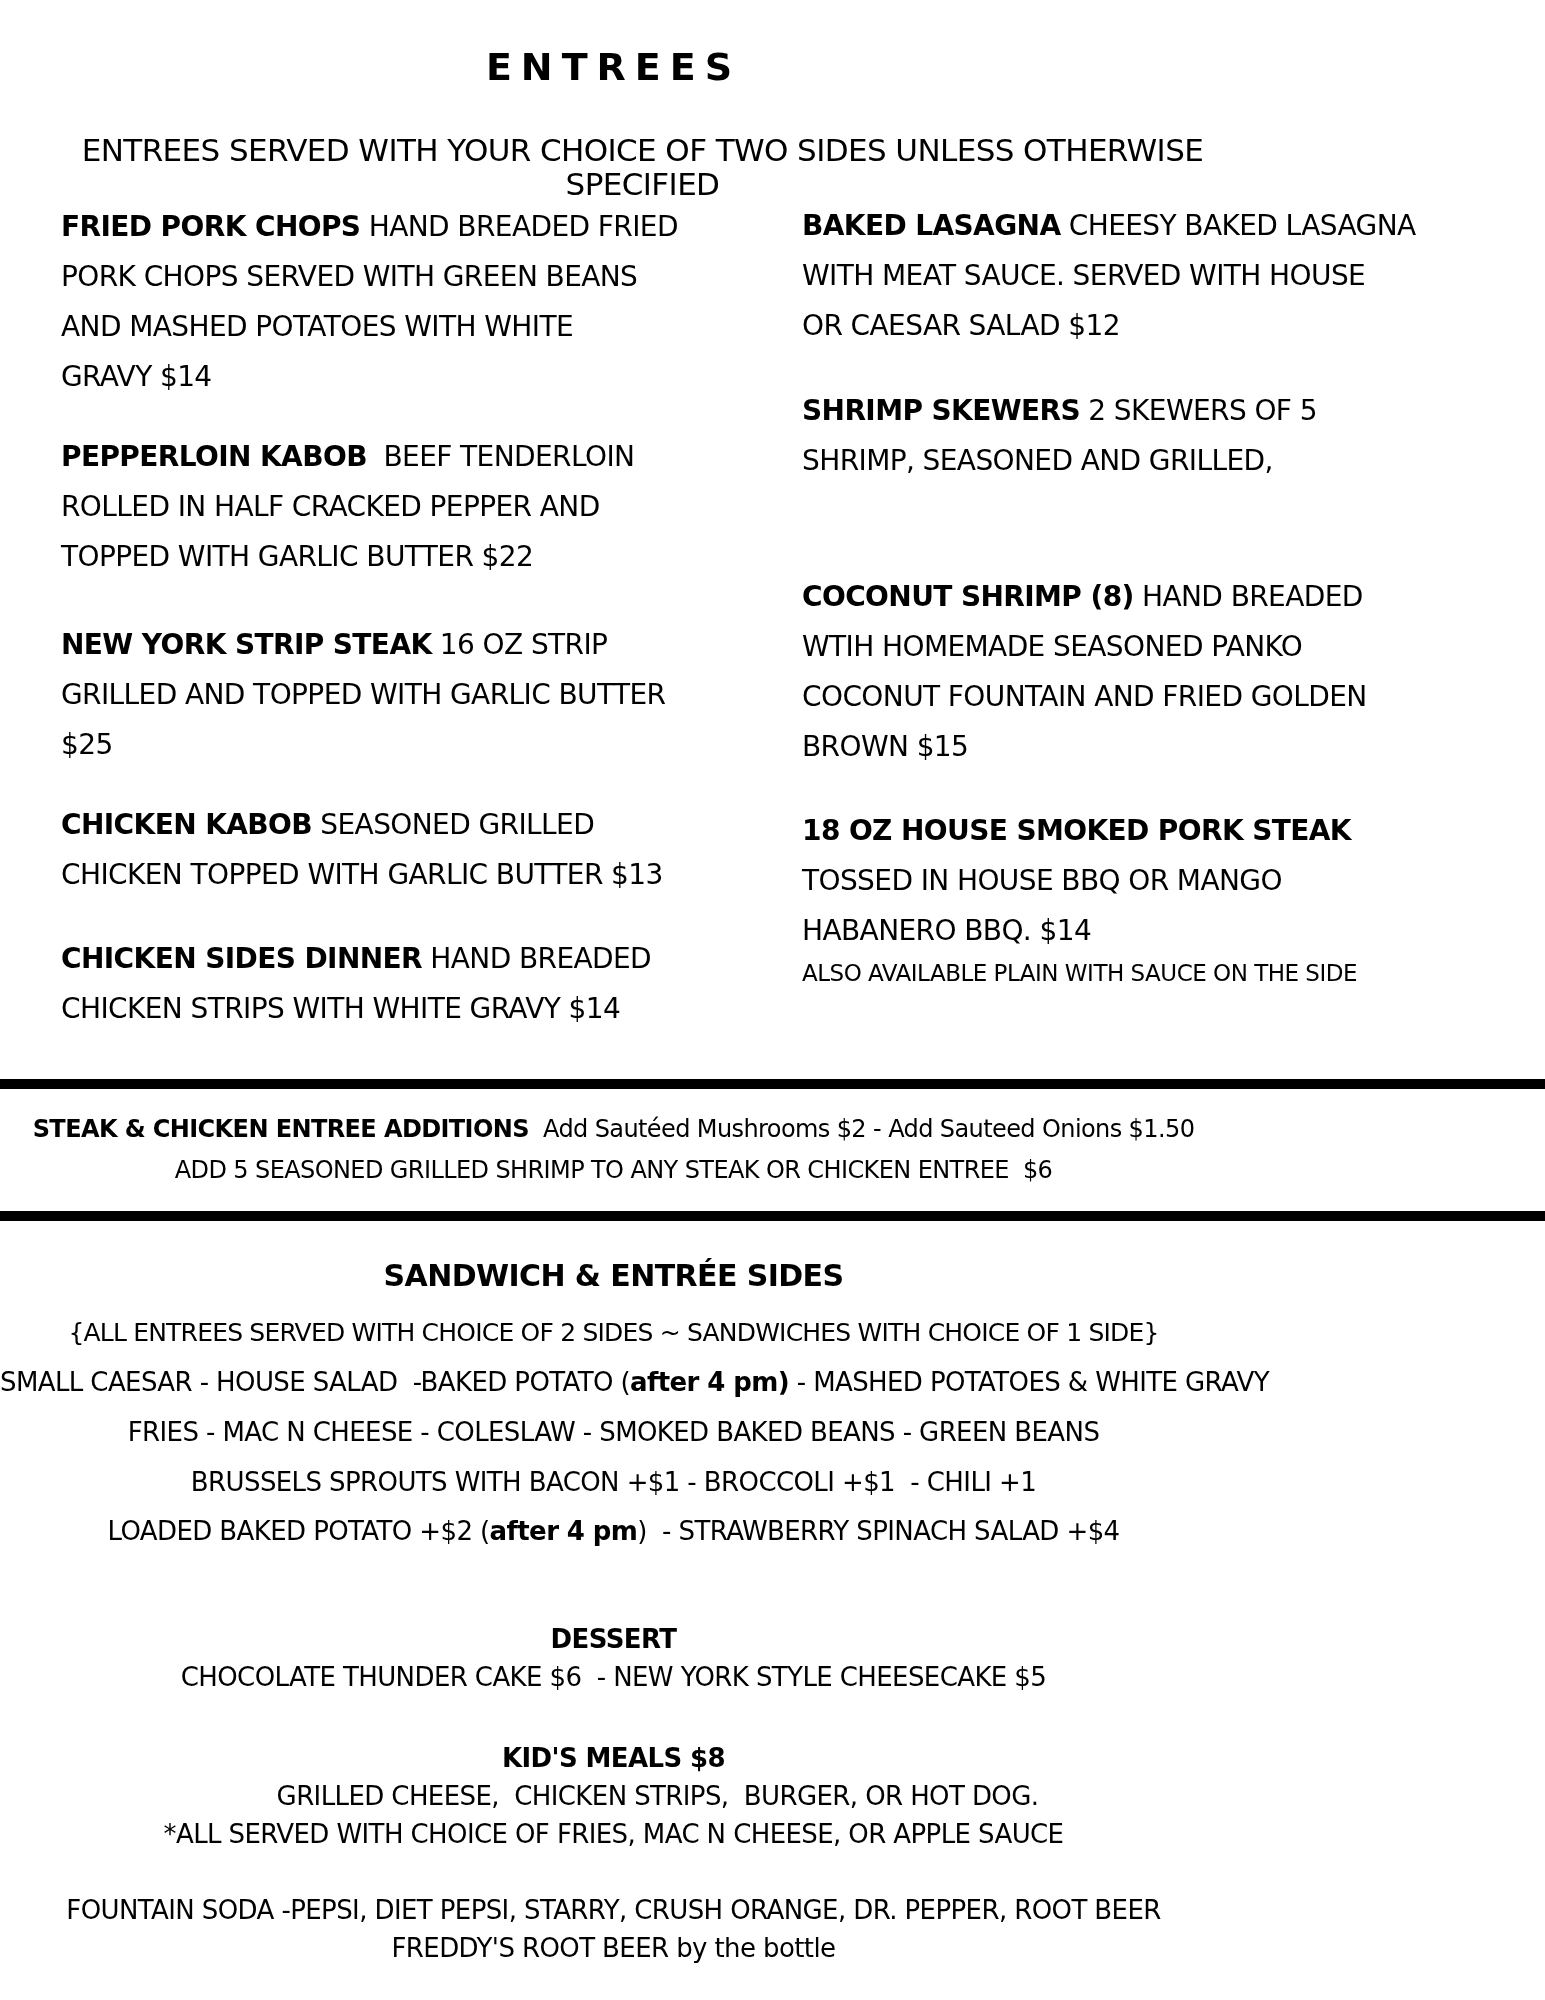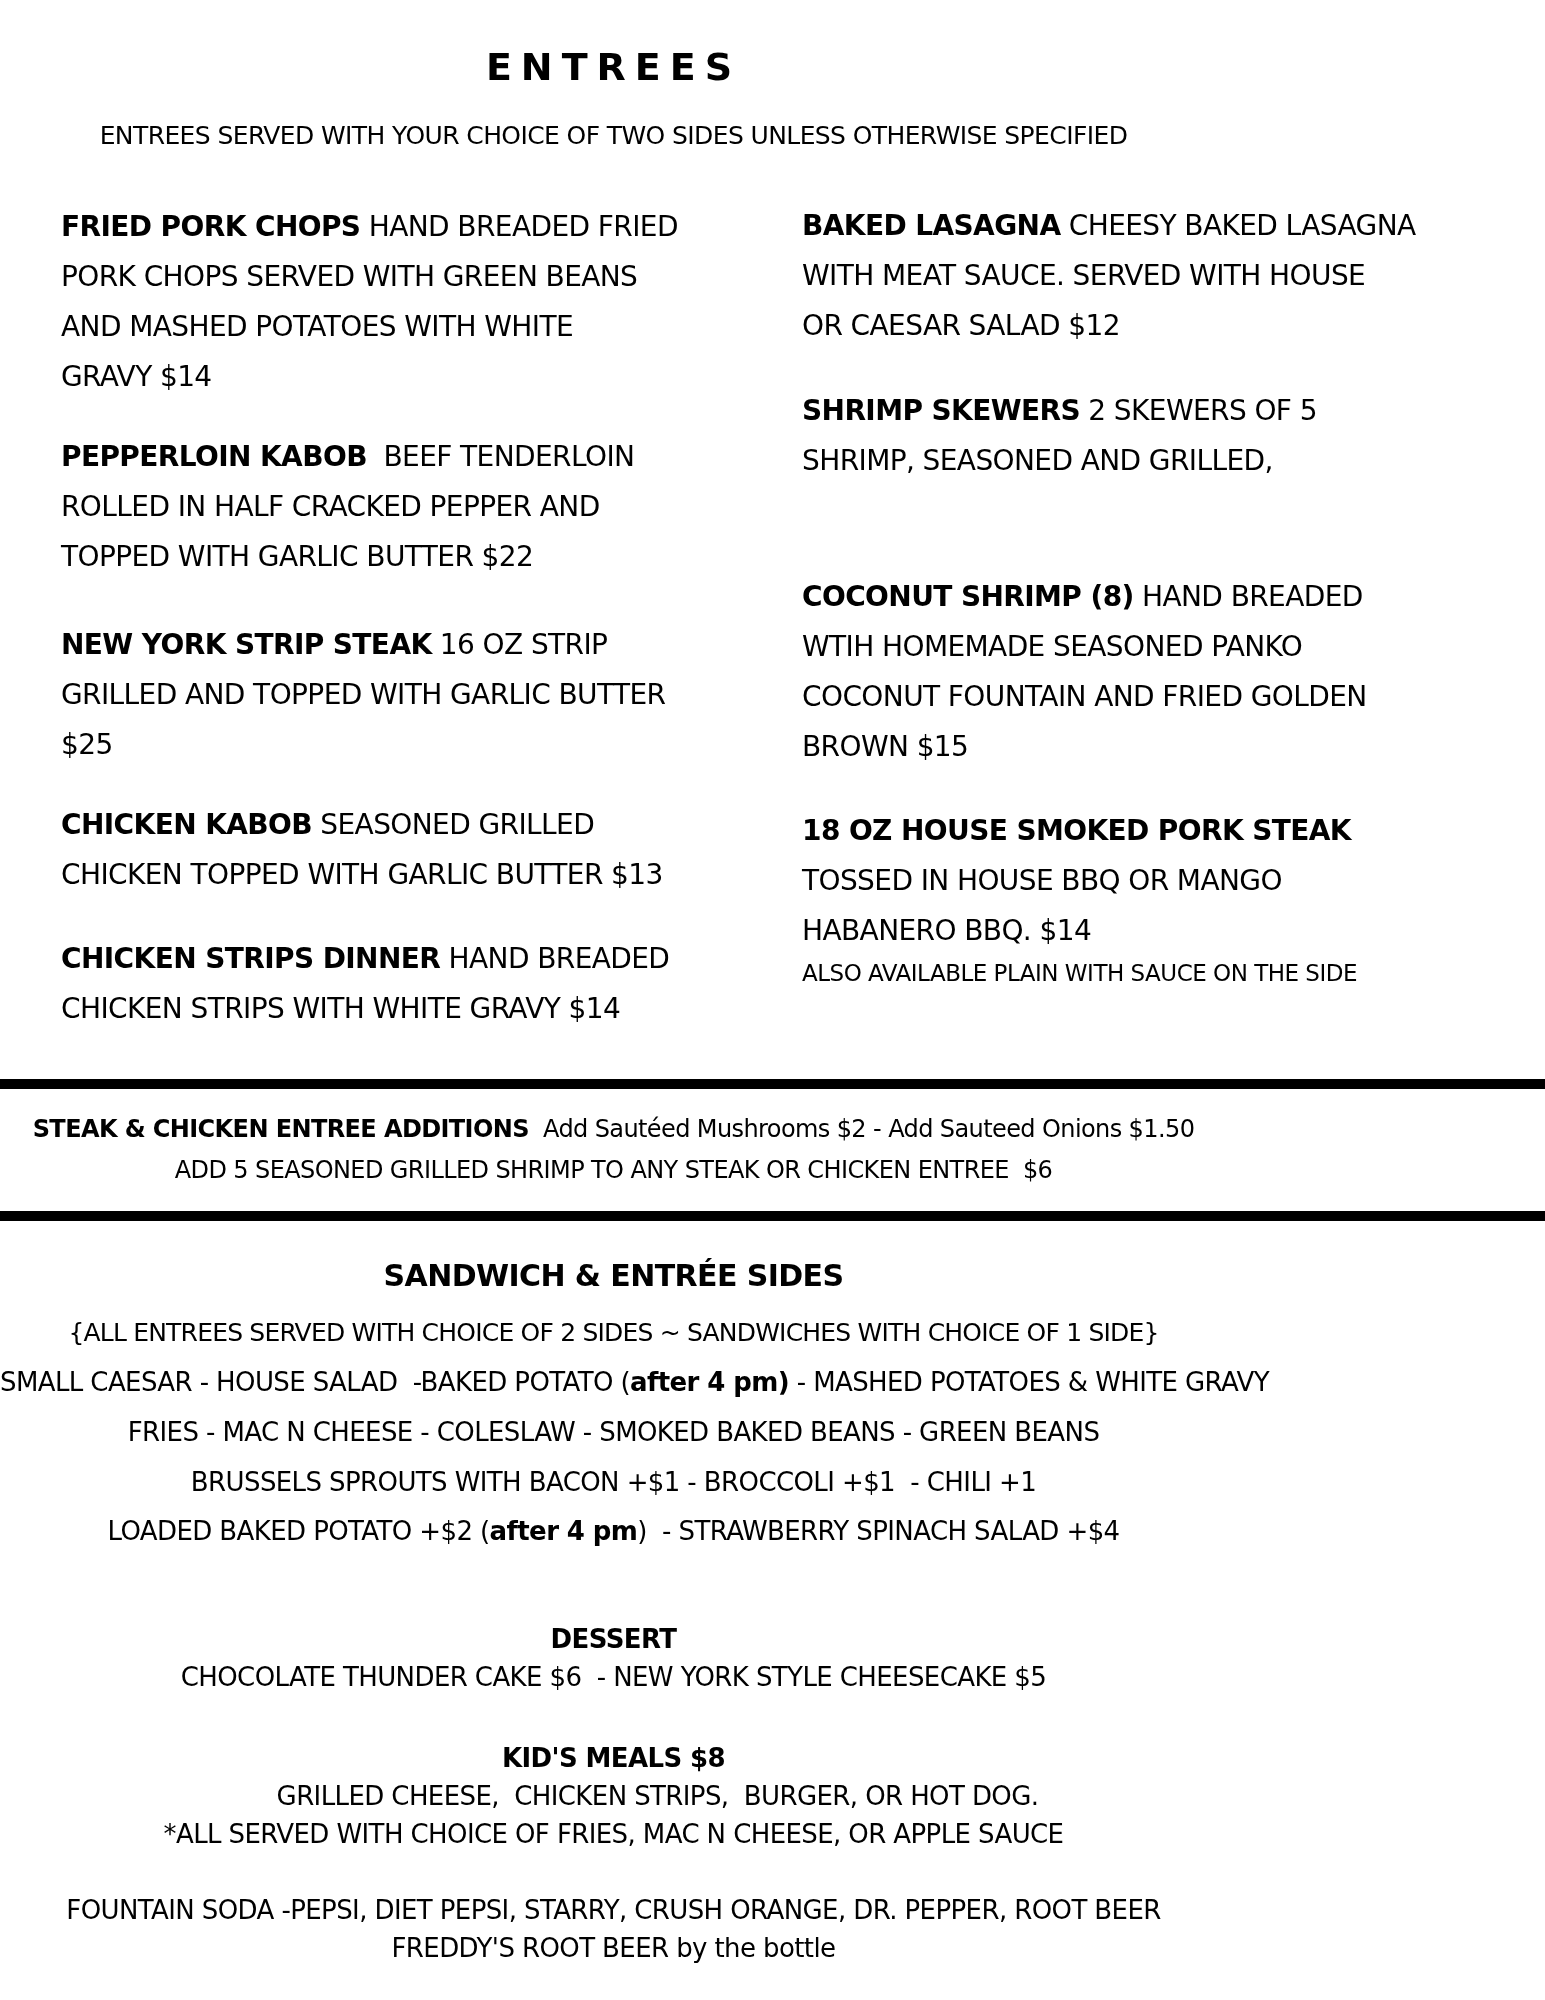--- a/index.html
+++ b/index.html
@@ -15,24 +15,25 @@
     .center { left: 0; width: 1227px; text-align: center; }
 
     .title {
       top: 44px;
       font-size: 38px;
       font-weight: bold;
       letter-spacing: 9px;
       line-height: 46px;
     }
     .subtitle {
-      top: 119px;
-      font-size: 25px;
+      top: 133px;
+      font-size: 31px;
       line-height: 34px;
       letter-spacing: -0.6px;
+      margin-left: 29px;
     }
 
     .col { position: absolute; width: 700px; }
     .col-left { left: 61px; }
     .col-right { left: 802px; }
 
     .item {
       position: absolute;
       left: 0;
       width: 700px;
@@ -127,21 +128,21 @@
     <span class="line">GRILLED AND TOPPED WITH GARLIC BUTTER</span>
     <span class="line">$25</span>
   </div>
 
   <div class="item" style="top:800px;">
     <span class="line"><b>CHICKEN KABOB</b><span style="white-space:pre"> SEASONED GRILLED</span></span>
     <span class="line">CHICKEN TOPPED WITH GARLIC BUTTER $13</span>
   </div>
 
   <div class="item" style="top:934px;">
-    <span class="line"><b>CHICKEN STRIPS DINNER</b><span style="white-space:pre"> HAND BREADED</span></span>
+    <span class="line"><b>CHICKEN SIDES DINNER</b><span style="white-space:pre"> HAND BREADED</span></span>
     <span class="line">CHICKEN STRIPS WITH WHITE GRAVY $14</span>
   </div>
 </div>
 
 <div class="col col-right">
   <div class="item" style="top:201px;">
     <span class="line"><b>BAKED LASAGNA</b><span style="white-space:pre"> CHEESY BAKED LASAGNA</span></span>
     <span class="line">WITH MEAT SAUCE. SERVED WITH HOUSE</span>
     <span class="line">OR CAESAR SALAD $12</span>
   </div>

